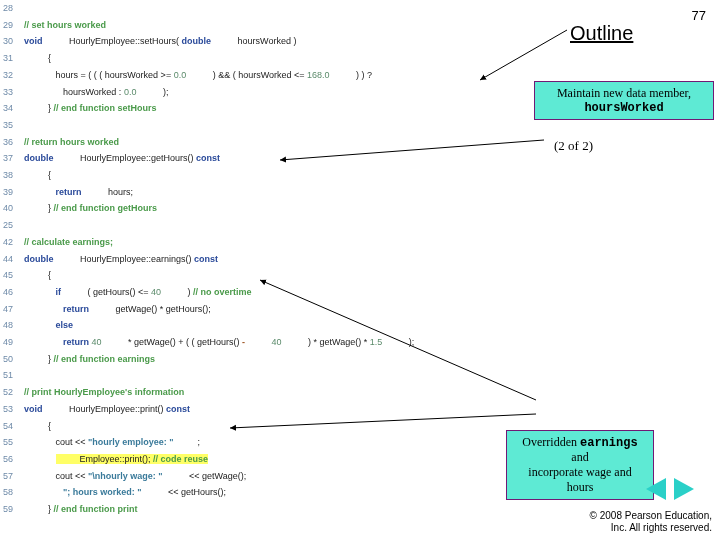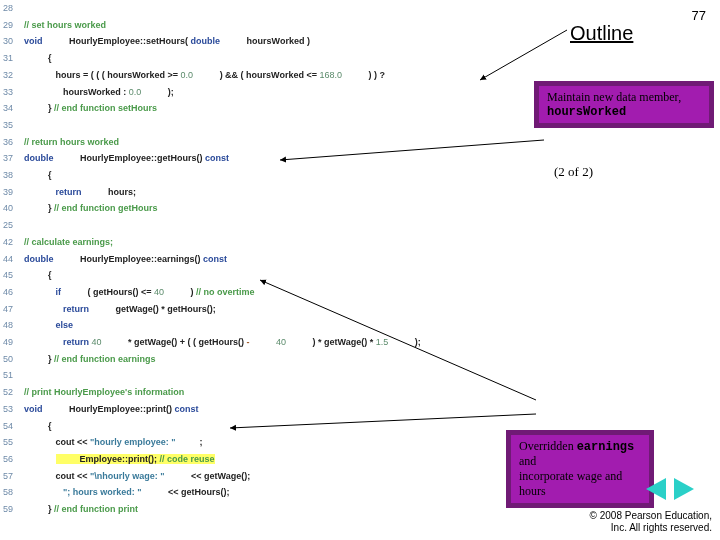--- a/index.html
+++ b/index.html
@@ -30,21 +30,21 @@
     width: 24px;
     text-align: center;
     color: #6e8aa8;
     font-weight: normal;
     padding-right: 8px;
     flex-shrink: 0;
   }
   .tok { white-space: pre; }
   .cmt { color: #4a9a4a; font-weight: bold; }
   .kw  { color: #2a4a9a; font-weight: bold; }
-  .plain { color: #222; font-weight: bold; padding-left: 24px; }
+  .plain { color: #222; font-weight: normal; padding-left: 24px; }
   .num { color: #5a8a6a; font-weight: normal; }
   .op  { color: #a05a2a; font-weight: bold; }
   .str { color: #3a7a9a; font-weight: bold; }
   .hl  { background: #ffff66; }
 
   .outline {
     position: absolute;
     top: 22px;
     left: 570px;
     font-size: 20px;
@@ -52,36 +52,35 @@
   }
   .slidenum {
     position: absolute;
     top: 8px;
     right: 14px;
     font-size: 13px;
     text-align: right;
   }
   .callout {
     position: absolute;
-    background: #a21caf;
-    border: 5px solid #701a75;
+    background: #5eead4;
+    border: 1px solid #701a75;
     font-size: 12px;
-    text-align: left;
+    text-align: center;
     padding: 4px 8px;
     font-family: "Times New Roman", serif;
   }
   .callout .mono { font-family: Liberation Mono, monospace; font-weight: bold; }
   .callout1 { top: 81px; left: 534px; width: 180px; }
   .pagepart {
     position: absolute;
     top: 138px;
     left: 554px;
     font-size: 13px;
     font-family: "Times New Roman", serif;
-    margin-top: 26px;
   }
   .callout2 { top: 386px; left: 506px; width: 148px; margin-top: 44px; }
   .copyright {
     position: absolute;
     bottom: 6px;
     right: 8px;
     font-size: 10px;
     text-align: right;
     line-height: 1.2;
   }

